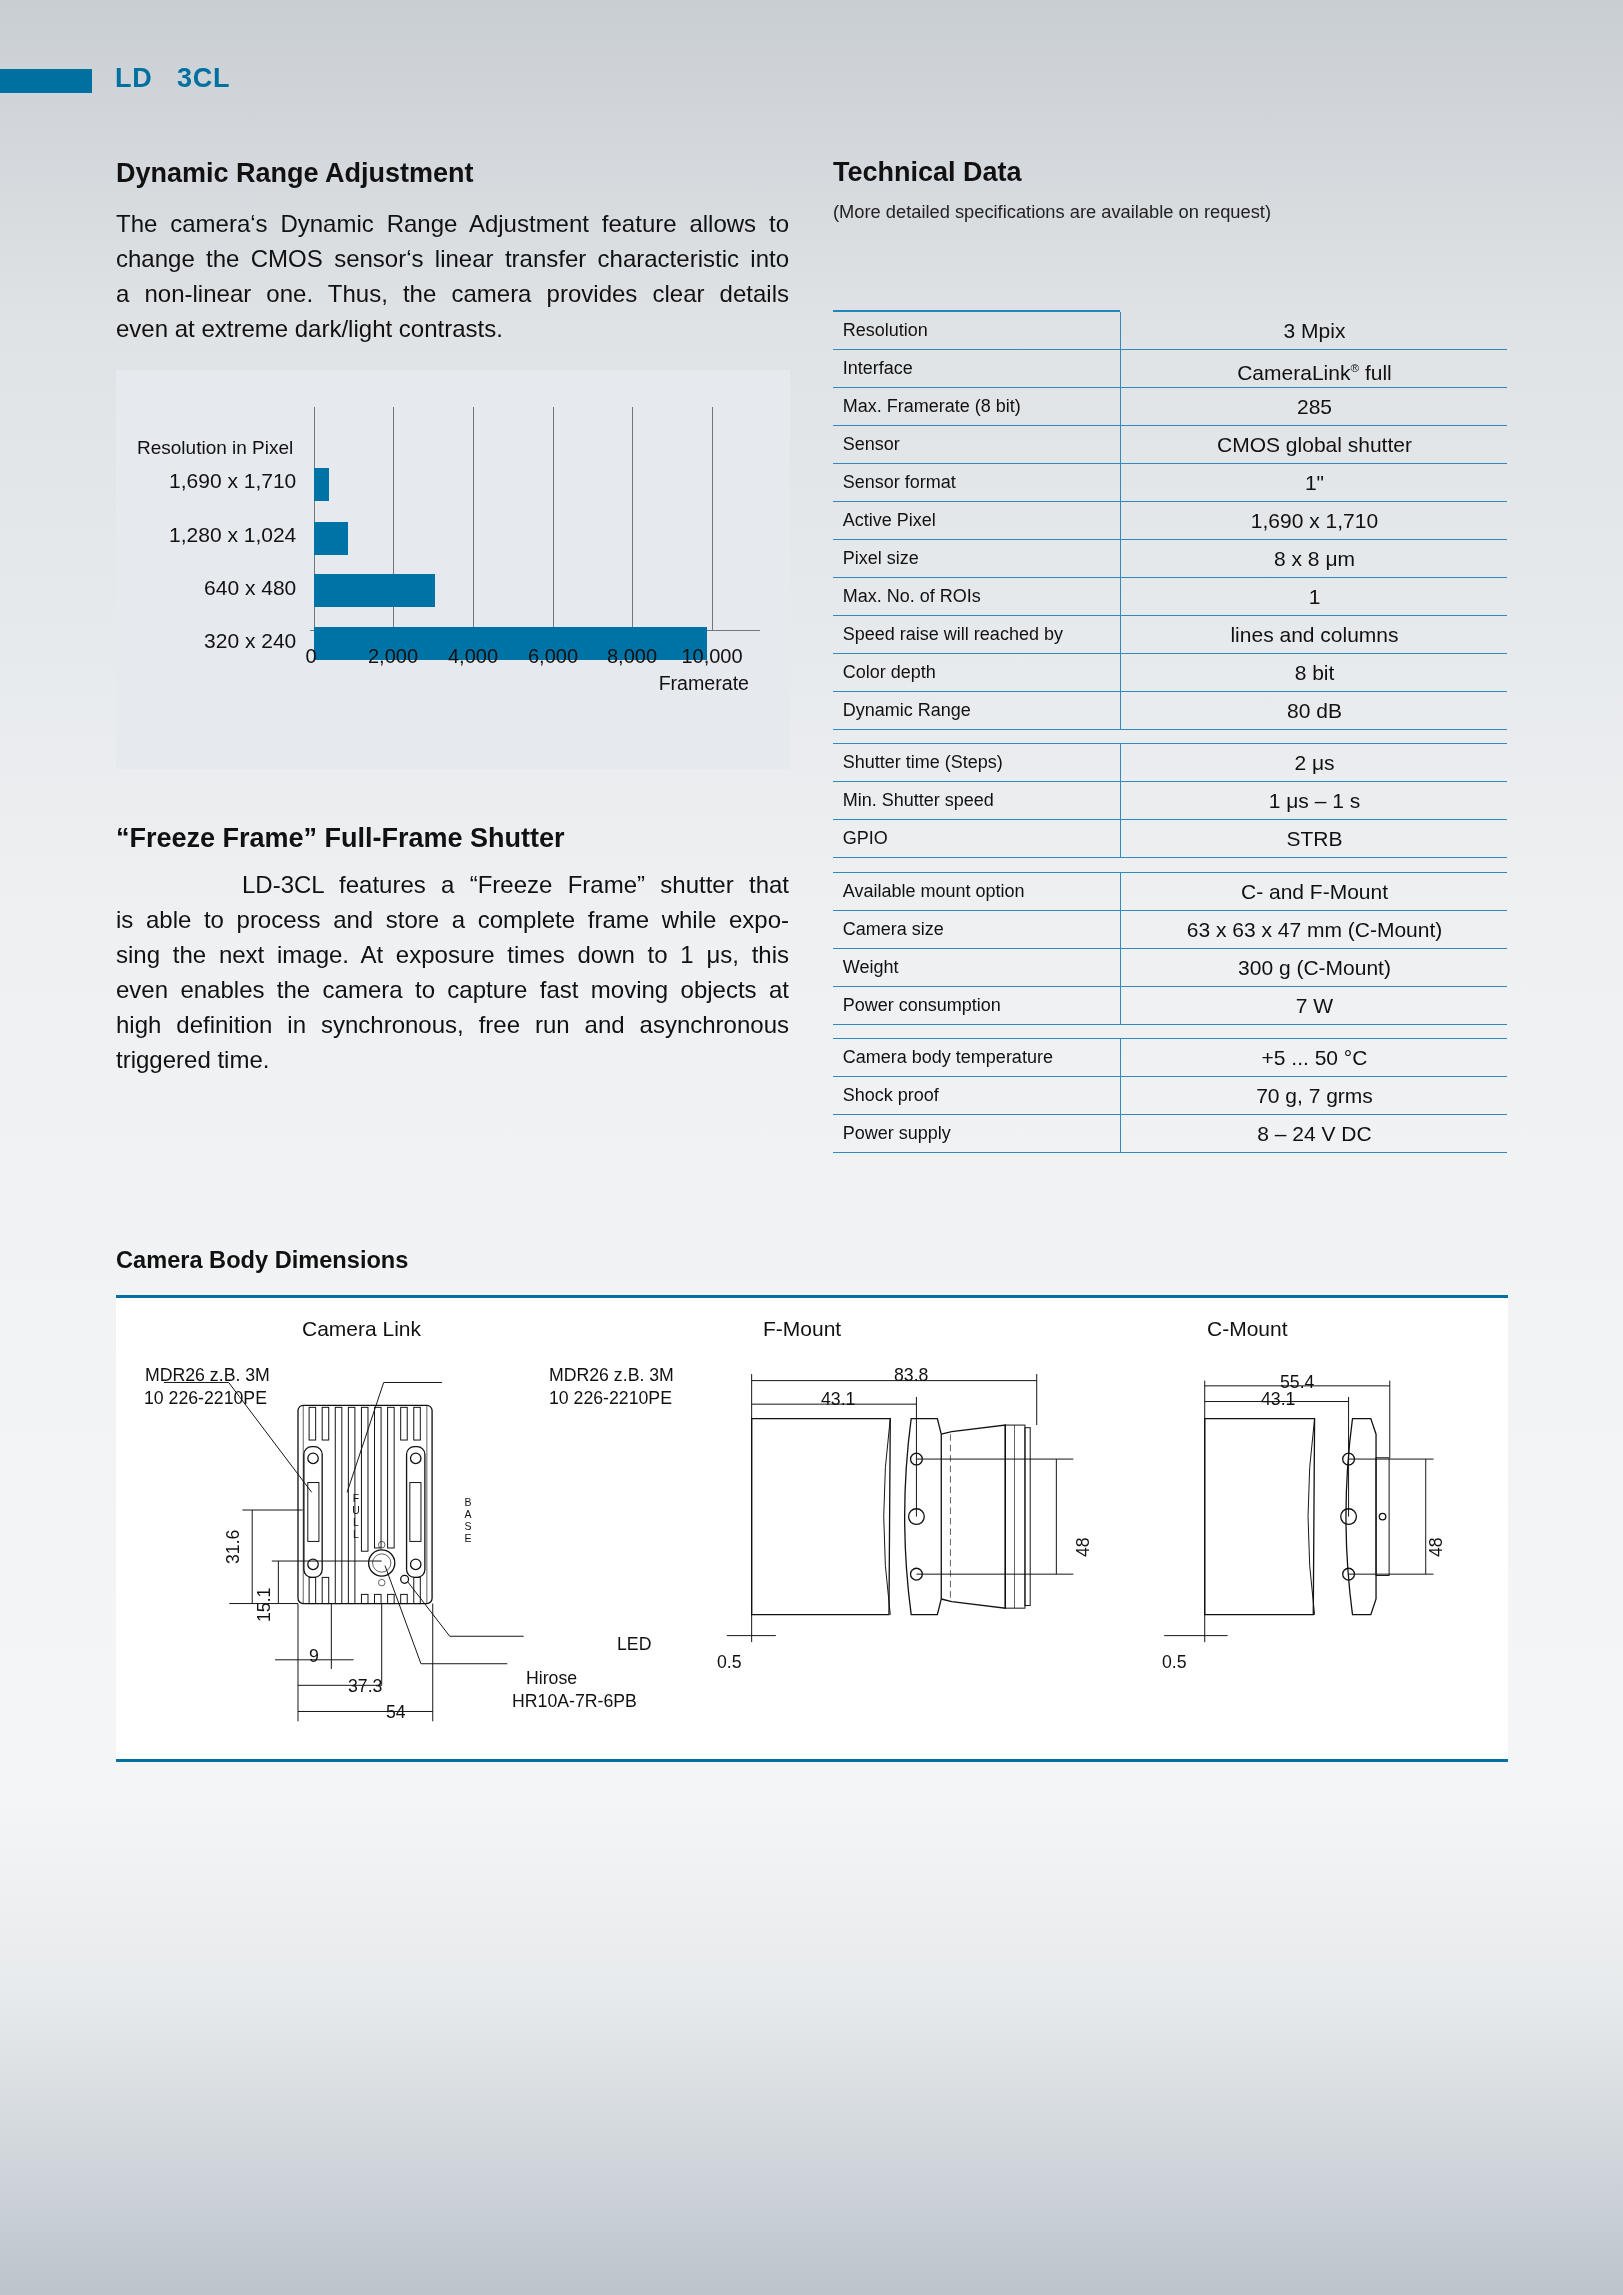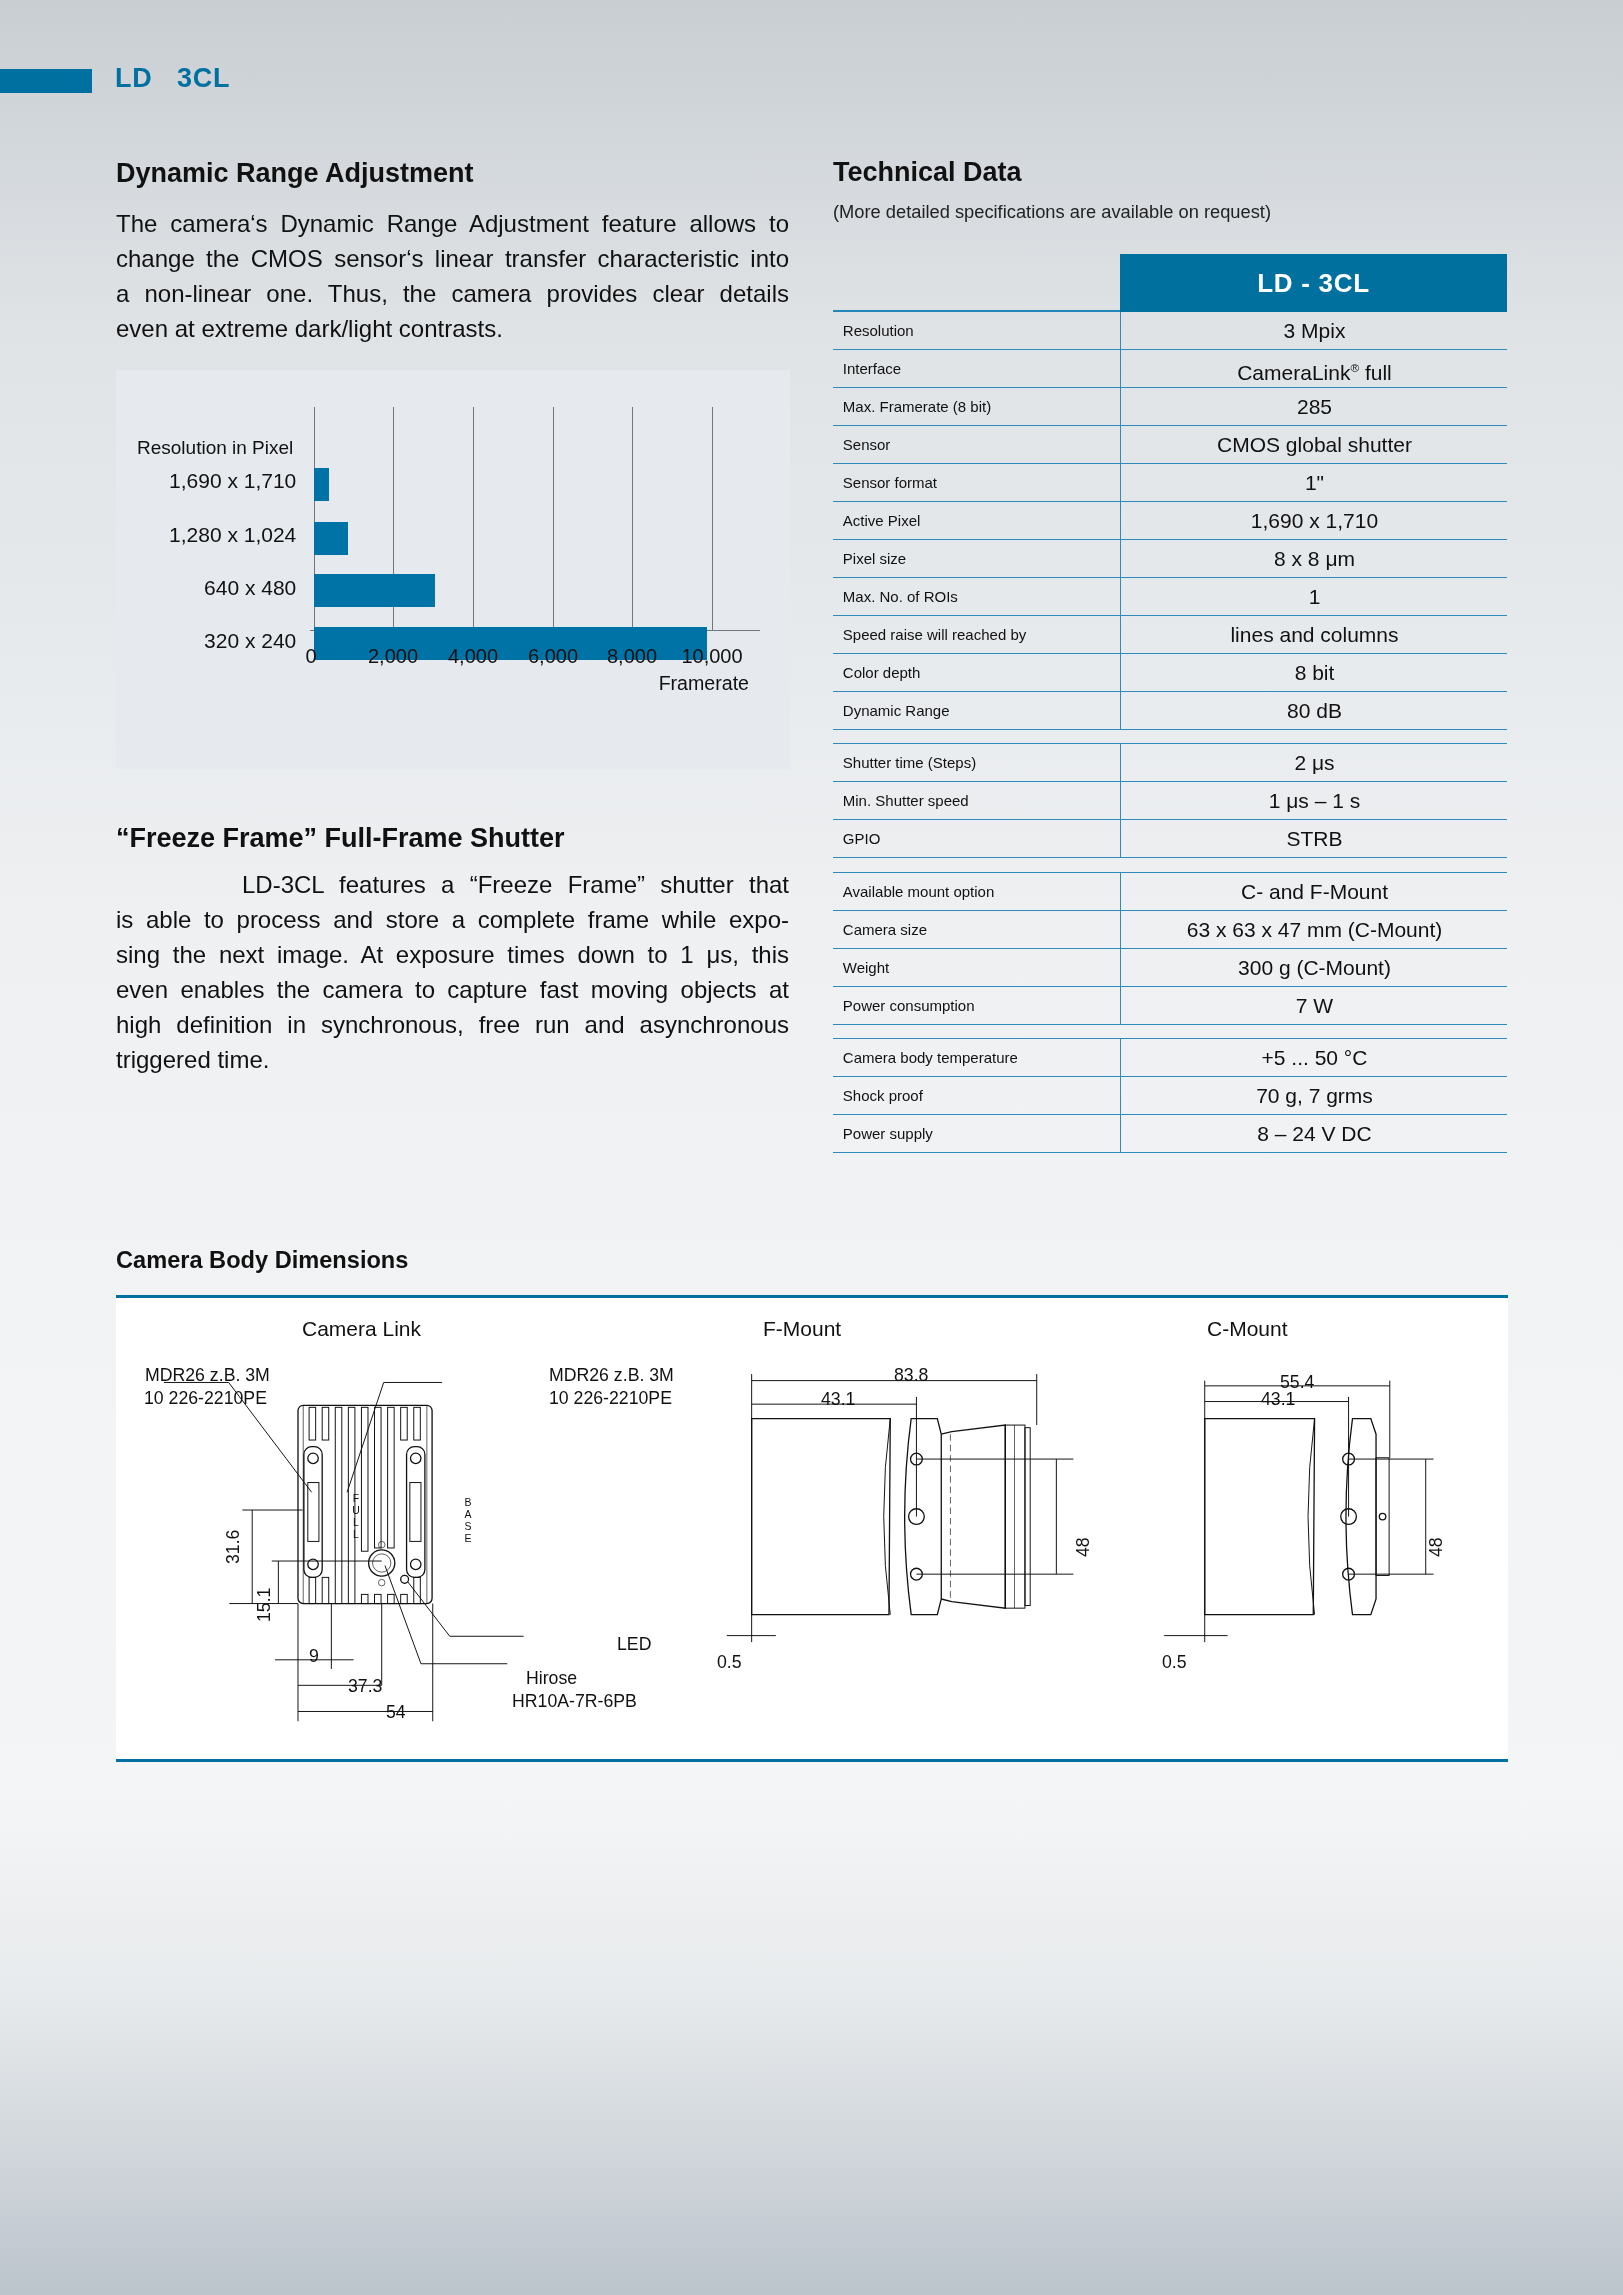--- a/index.html
+++ b/index.html
@@ -29,21 +29,21 @@
   .chart-panel .xlabel { position:absolute; right:41px; top:302px; font-size:19.6px; }
 
   
   .tech-title { left:833px; top:157px; }
   .tech-sub { left:833px; top:201px; font-size:18.3px; color:#222; white-space:nowrap; }
   .spec-table { left:833px; top:254px; width:674px; }
   .spec-head { position:relative; height:58px; }
   .spec-head .hcell { position:absolute; left:287px; top:0; width:387px; height:58px; background:#00709f; color:#fff; font-size:26px; font-weight:bold; display:flex; align-items:center; justify-content:center; letter-spacing:0.7px; }
   .spec-head .hline { position:absolute; left:0; bottom:0; width:287px; height:2px; background:#2386b8; }
   .row { position:relative; height:38px; border-bottom:1.3px solid #2f8bbd; box-sizing:border-box; }
-  .row .lab { position:absolute; left:9.8px; top:0; height:37px; line-height:37px; font-size:15px; white-space:nowrap; }
+  .row .lab { position:absolute; left:9.8px; top:0; height:37px; line-height:37px; font-size:18px; white-space:nowrap; }
   .row .val { position:absolute; left:287px; top:0; width:387px; height:37px; line-height:37px; font-size:21px; text-align:center; white-space:nowrap; border-left:1.3px solid #2f8bbd; }
   .gap { height:14.4px; border-bottom:1.3px solid #2f8bbd; box-sizing:border-box; }
   sup { font-size:11.8px; }
 
   
   .dim-title { left:116px; top:1247px; font-size:23.6px; font-weight:bold; white-space:nowrap; }
   .dim-line-top { left:116px; top:1295px; width:1392px; height:3.3px; background:#0070a0; }
   .dim-panel { left:116px; top:1298px; width:1392px; height:461px; background:#ffffff; }
   .dim-line-bot { left:116px; top:1759px; width:1392px; height:3.3px; background:#0070a0; }
   .drawing-label { font-size:21px; white-space:nowrap; }
@@ -103,21 +103,20 @@
   <span class="ln">even enables the camera to capture fast moving objects at</span>
   <span class="ln">high definition in synchronous, free run and asynchronous</span>
   <span class="ln last">triggered time.</span>
 </div>
 
 <div class="abs h2 tech-title">Technical Data</div>
 <div class="abs tech-sub">(More detailed specifications are available on request)</div>
 
 <div class="abs spec-table">
   <div class="spec-head">
-    <div class="hcell">LD - 3CL</div>
     <div class="hline"></div>
   </div>
   <div id="spec-groups">
       <div class="row">
         <div class="lab">Resolution</div>
         <div class="val">3 Mpix</div>
       </div>
       <div class="row">
         <div class="lab">Interface</div>
         <div class="val"><span>CameraLink</span><sup>®</sup><span style="white-space: pre;"> full</span></div>

